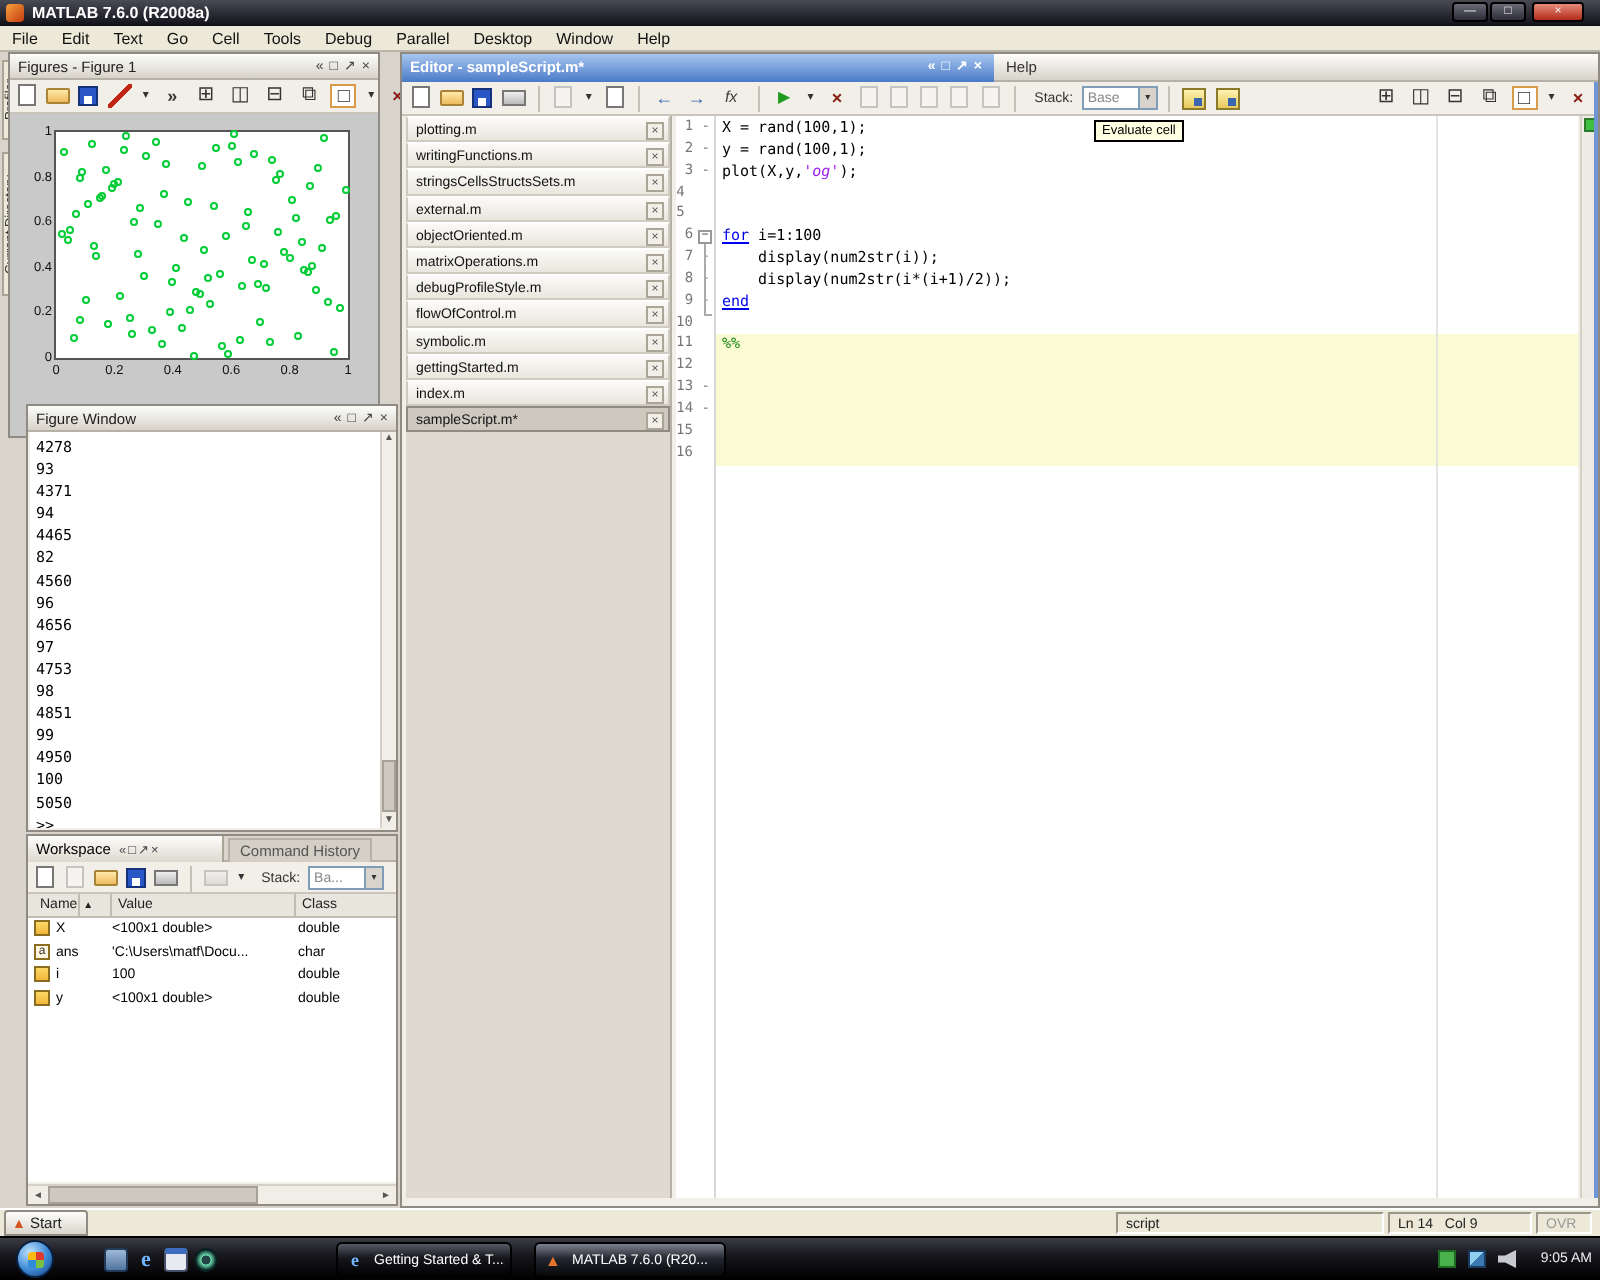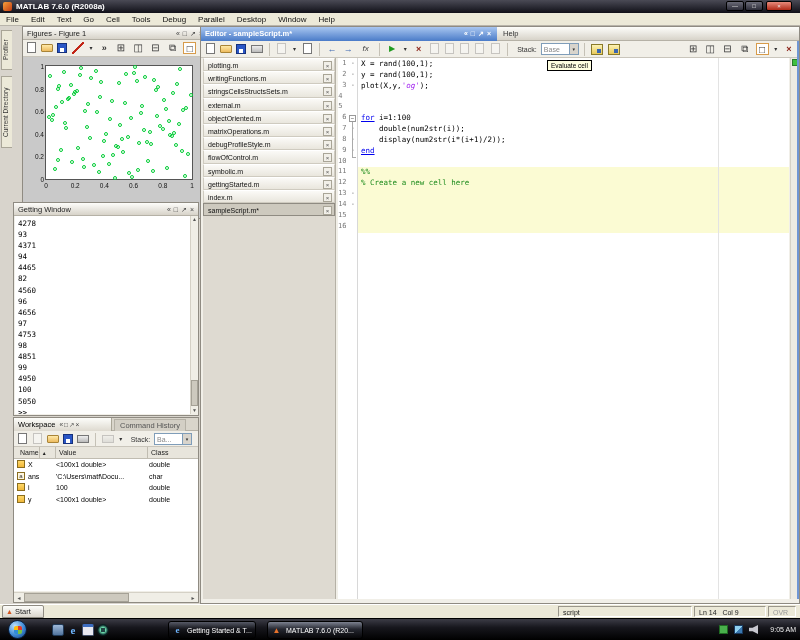--- a/index.html
+++ b/index.html
@@ -26,21 +26,21 @@
   #vtab-profiler { top:4px; height:40px; }
   #vtab-curdir { top:50px; height:72px; }
 
   
   .panel { border:1px solid #8f8b82; background:#f1efe8; }
   .ptitle { position:absolute; left:0; top:0; right:0; height:13px; background:linear-gradient(#fdfdfa,#d7d3c9); border-bottom:1px solid #b5b1a6; font-size:7.5px; color:#222; line-height:13px; padding-left:4px; }
   .ticons { position:absolute; right:2px; top:0; font-size:7px; color:#444; line-height:13px; letter-spacing:1px; }
   .ticons span { padding:0 1px; }
 
   
-  #figwin { left:22px; top:26px; width:186px; height:193px; }
+  #figwin { left:4px; top:26px; width:186px; height:193px; }
   #figtb { position:absolute; left:0; top:13px; right:0; height:17px; background:#f1efe8; border-bottom:1px solid #c9c5bb; padding:2px 1px 0 2px; white-space:nowrap; }
   #figplot { position:absolute; left:0; top:30px; right:0; bottom:0; background:#c9c9c9; }
   #axes { position:absolute; left:22px; top:8px; width:148px; height:115px; background:#fff; border:1px solid #555; }
   .pt { position:absolute; width:4px; height:4px; border:1px solid #00cc33; border-radius:50%; transform:translate(-50%,-50%); }
   .xtick { position:absolute; bottom:-10px; transform:translateX(-50%); font-size:6.5px; color:#111; }
   .ytick { position:absolute; left:-16px; width:14px; text-align:right; transform:translateY(-50%); font-size:6.5px; color:#111; }
 
   
   .i { display:inline-block; vertical-align:top; width:12px; height:12px; margin:0 1px; position:relative; font-size:9px; line-height:12px; text-align:center; }
   .i-doc { width:9px; height:11px; background:#fff; border:1px solid #777; margin:0 2px; }
@@ -309,21 +309,21 @@
           <div class="pt" style="left: 85%; top: 61%; border-color: rgb(0, 204, 51);"></div>
           <div class="pt" style="left: 20%; top: 23%; border-color: rgb(0, 204, 51);"></div>
           <div class="pt" style="left: 49%; top: 72%; border-color: rgb(0, 204, 51);"></div>
           <div class="pt" style="left: 76%; top: 44%; border-color: rgb(0, 204, 51);"></div>
         </div>
     </div>
   </div>
 
   <div class="abs panel" id="cmdwin">
     <div class="ptitle">
-      <span>Getting Window</span>
+      <span>Figure Window</span>
       <span class="ticons">
         <span>«</span><span>□</span><span>↗</span><span>×</span>
       </span>
     </div>
     <div id="cmdbody">
         <div class="cline">4278</div>
         <div class="cline">93</div>
         <div class="cline">4371</div>
         <div class="cline">94</div>
         <div class="cline">4465</div>
@@ -473,26 +473,25 @@
     <div id="codearea">
       <div id="cellhl"></div>
       <div id="marginline"></div>
       <div id="codelines">
           <div class="cl"><span>X = rand(100,1);</span></div>
           <div class="cl"><span>y = rand(100,1);</span></div>
           <div class="cl"><span>plot(X,y,</span><span class="s">'og'</span><span>);</span></div>
           <div class="cl"></div>
           <div class="cl"></div>
           <div class="cl"><span class="k">for</span><span> i=1:100</span></div>
-          <div class="cl"><span>    double(num2str(i));</span></div>
+          <div class="cl"><span>    display(num2str(i));</span></div>
           <div class="cl"><span>    display(num2str(i*(i+1)/2));</span></div>
           <div class="cl"><span class="k">end</span></div>
           <div class="cl"></div>
           <div class="cl"><span class="c">%%</span></div>
-          <div class="cl"><span class="c">% Create a new cell here</span></div>
           <div class="cl"></div>
           <div class="cl"></div>
         </div>
     </div>
 
     <div id="mlint">
       <div id="mlintbox"></div>
     </div>
     <div id="helpedge"></div>
 

